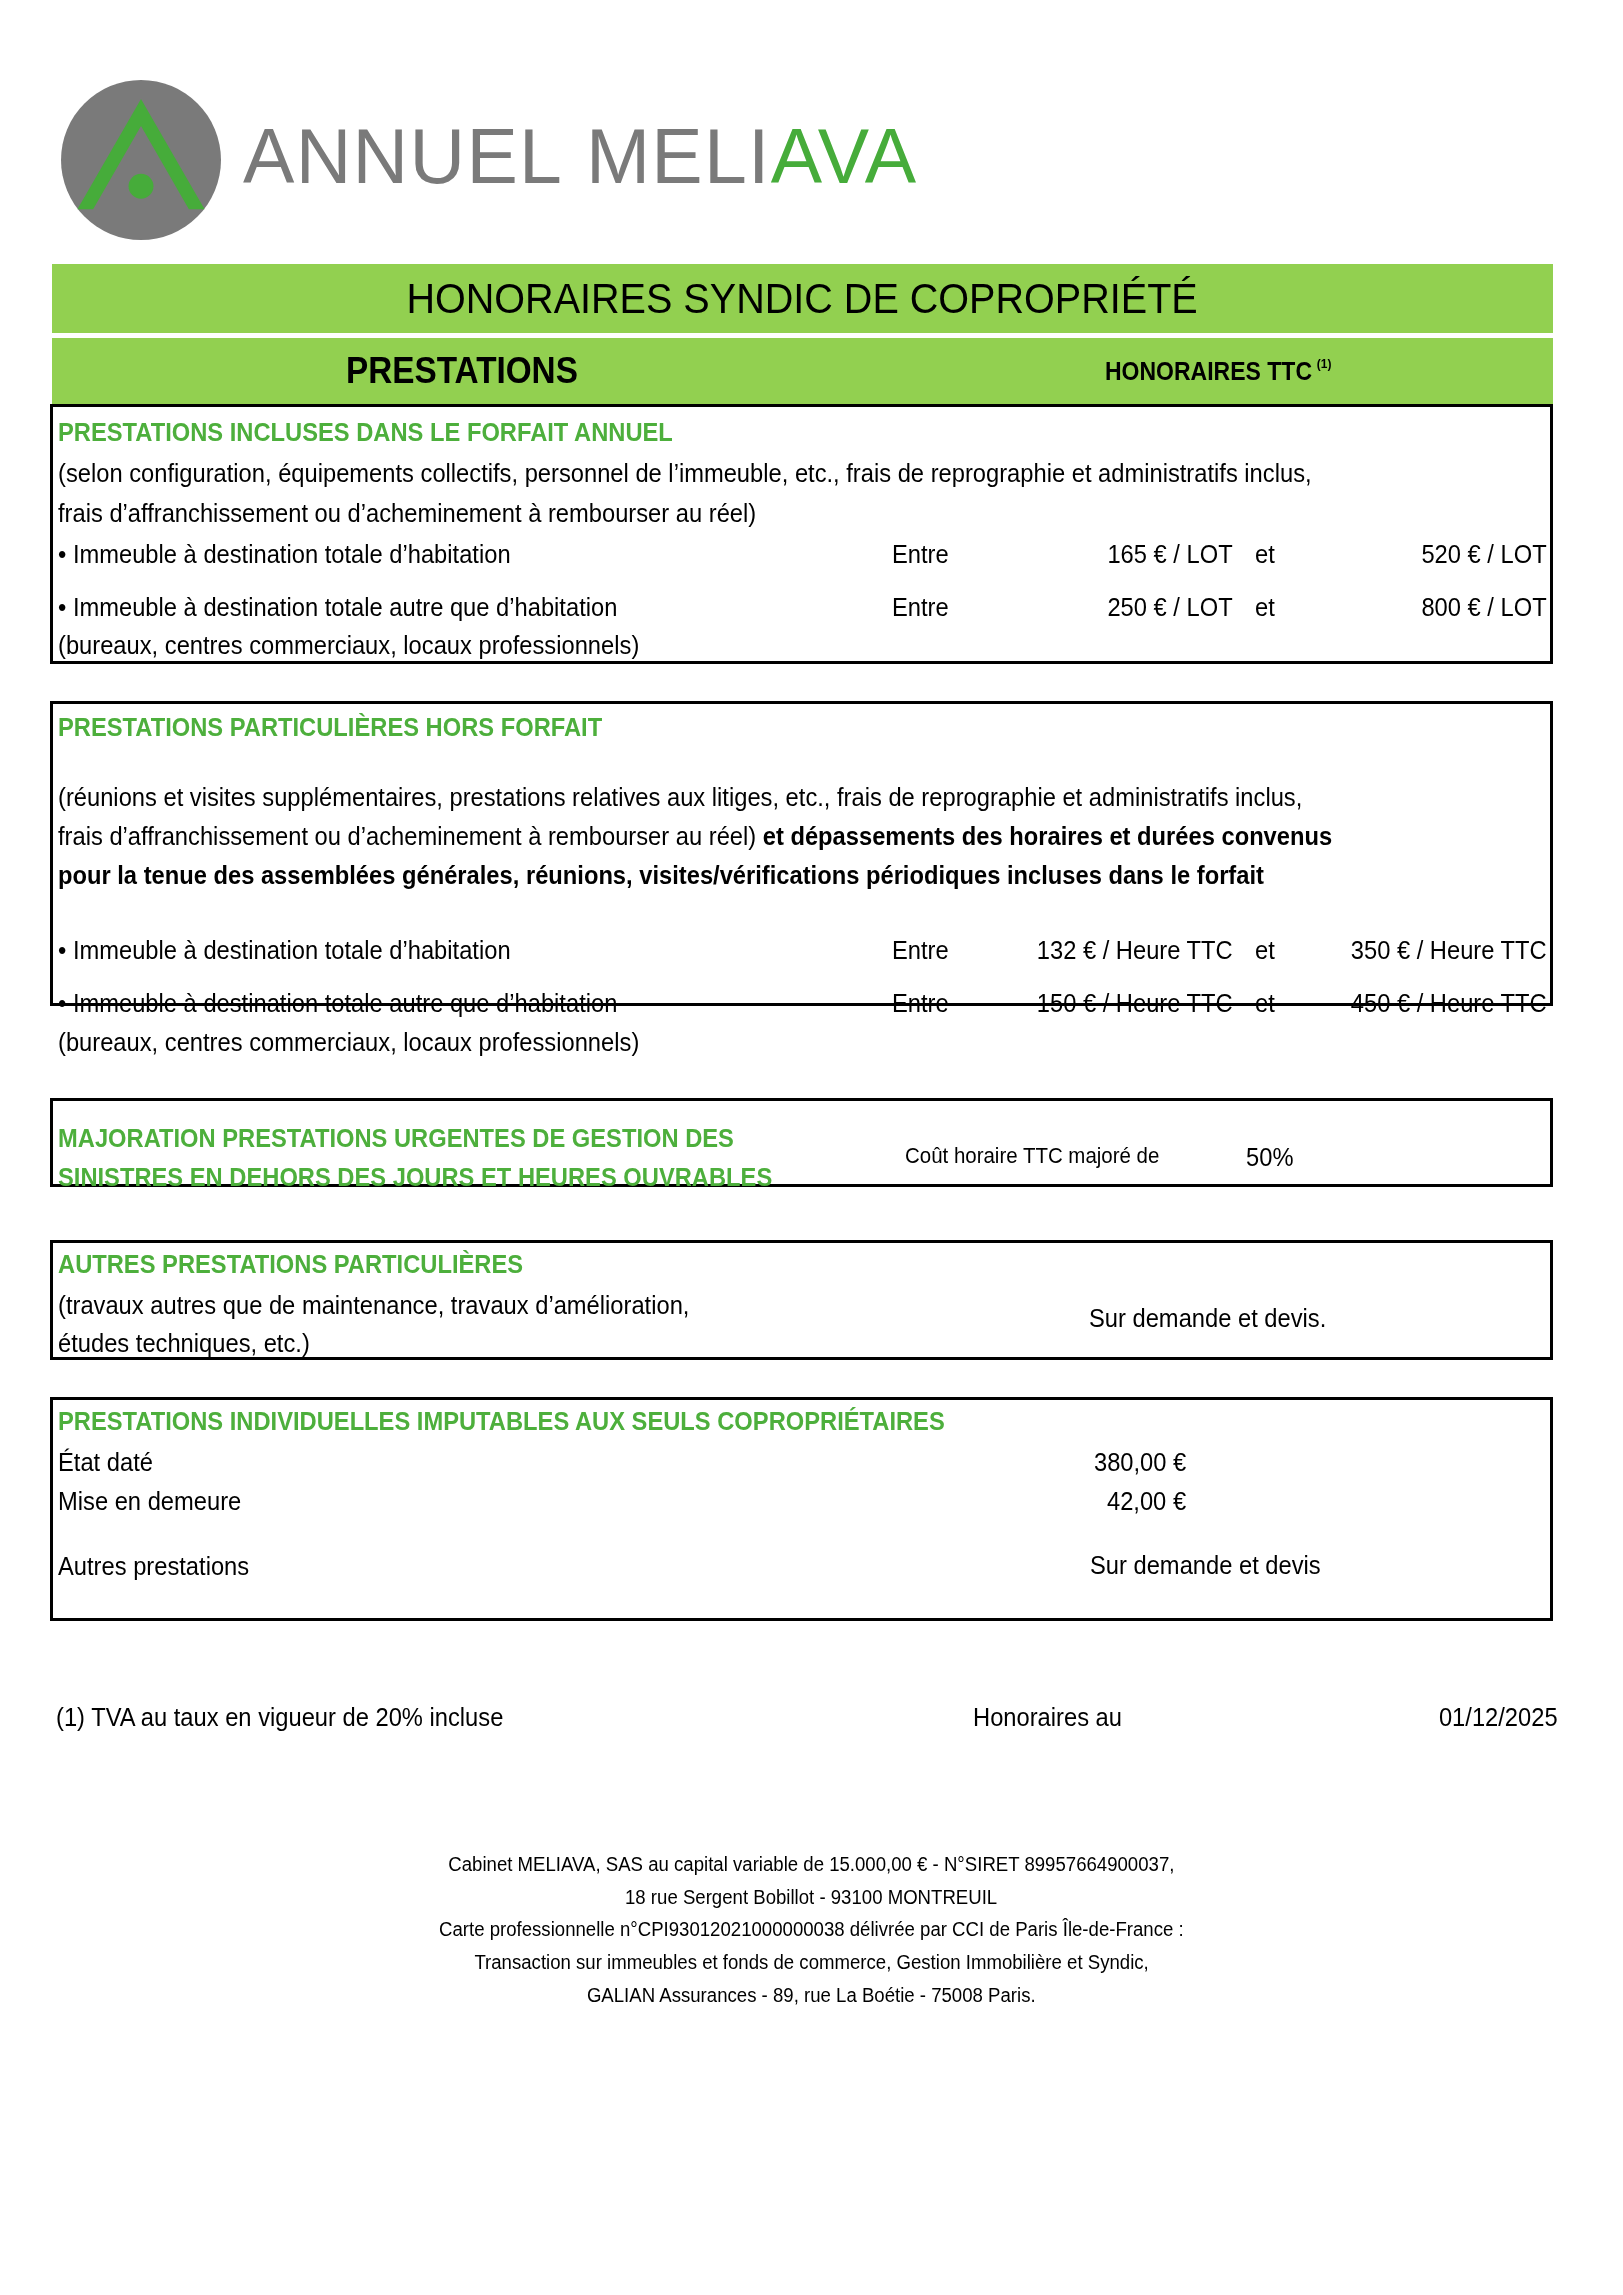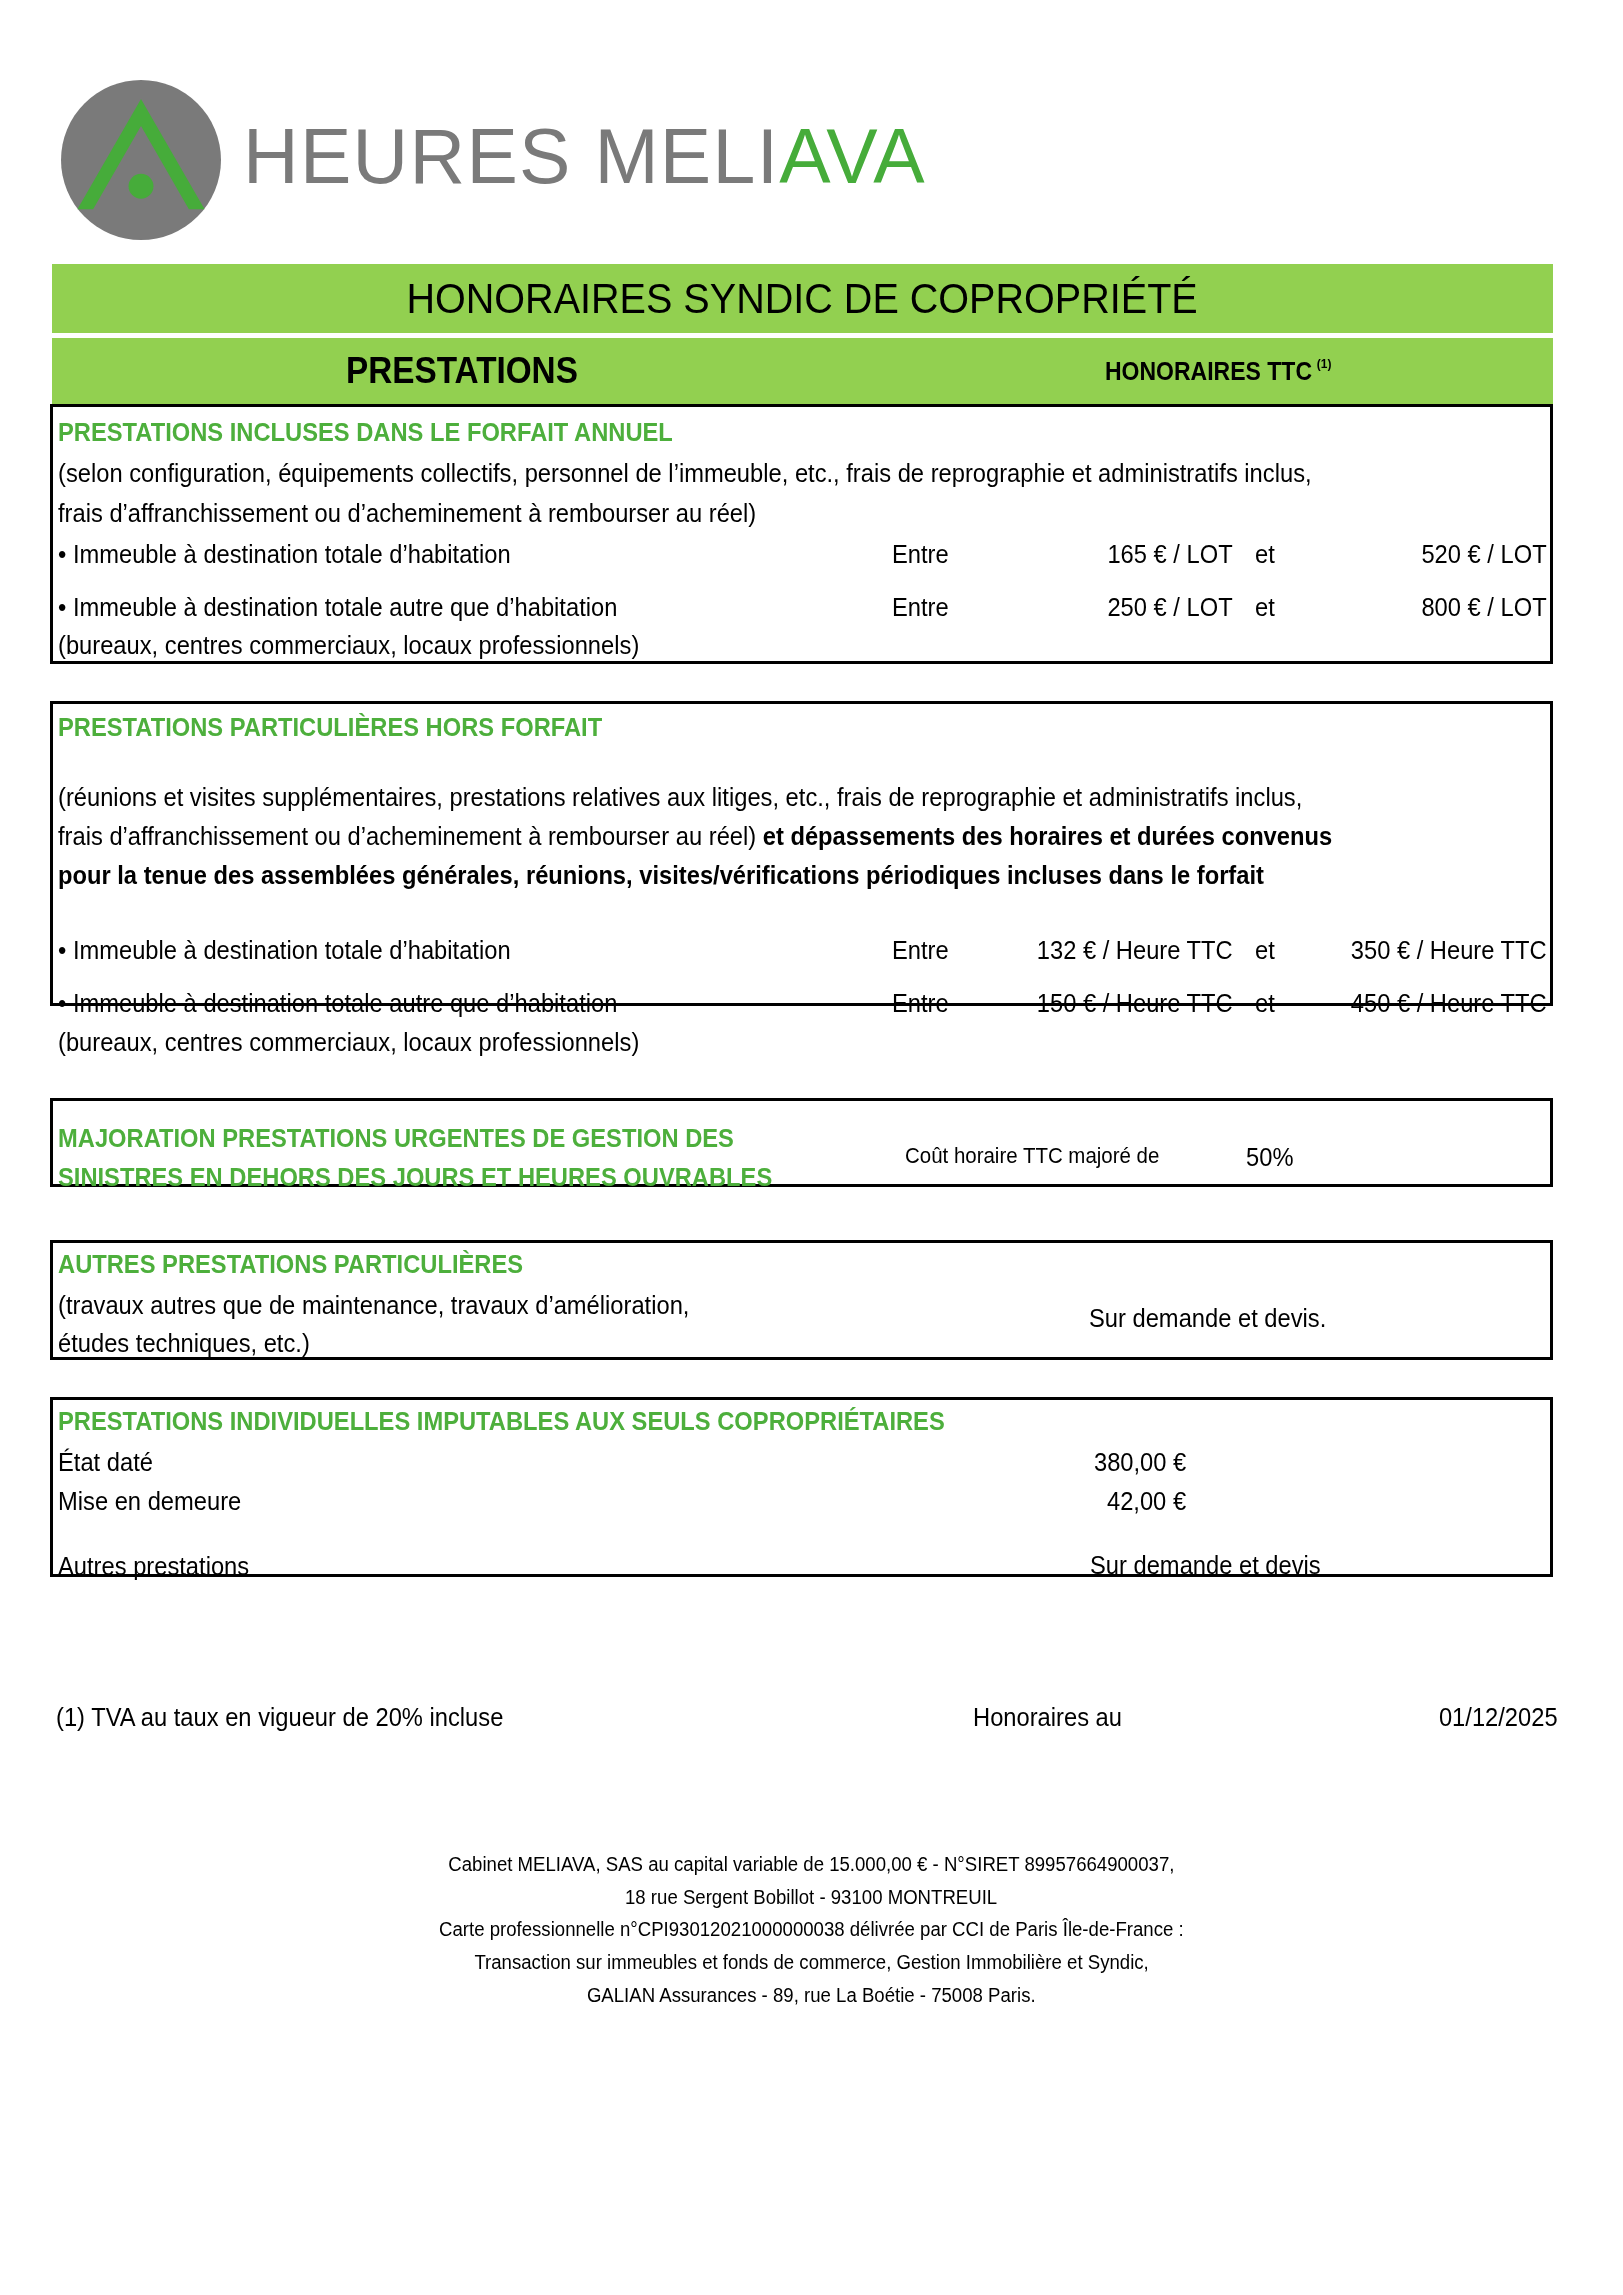--- a/index.html
+++ b/index.html
@@ -30,21 +30,21 @@
 <body>
 
 <div class="abs logo-circle">
   <svg width="160" height="160" viewBox="0 0 244 244">
     <circle cx="122" cy="122" r="122" fill="#7a7a7a"></circle>
     <polygon points="122,29 25,197 49,197 122,70 195,197 219,197" fill="#46ac3a"></polygon>
     <circle cx="122" cy="162" r="19" fill="#46ac3a"></circle>
   </svg>
 </div>
 <div class="abs logo-text">
-  <span class="w1">HEURES</span>
+  <span class="w1">ANNUEL</span>
   <span class="w2">MELI</span><span class="g">AVA</span>
 </div>
 
 <div class="abs bar bar-title">
   <span>HONORAIRES SYNDIC DE COPROPRIÉTÉ</span>
 </div>
 <div class="abs bar bar-head">
   <span class="h-left">PRESTATIONS</span>
   <span class="h-right"><span>HONORAIRES TTC</span><sup>(1)</sup></span>
 </div>
@@ -101,21 +101,21 @@
   <div class="txt" style="left:1193px;top:44px;">50%</div>
 </div>
 
 <div class="abs box" style="top:1240px;height:120px;">
   <div class="txt g-head" style="left:5.2px;top:9.2px;">AUTRES PRESTATIONS PARTICULIÈRES</div>
   <div class="txt" style="left:5.2px;top:50px;">(travaux autres que de maintenance, travaux d’amélioration,</div>
   <div class="txt" style="left:5.2px;top:88px;">études techniques, etc.)</div>
   <div class="txt" style="left:1036px;top:63px;">Sur demande et devis.</div>
 </div>
 
-<div class="abs box" style="top:1397px;height:180px;text-align:center;">
+<div class="abs box" style="top:1397px;height:224px;text-align:center;">
   <div class="txt g-head" style="left:5.2px;top:9.2px;">PRESTATIONS INDIVIDUELLES IMPUTABLES AUX SEULS COPROPRIÉTAIRES</div>
   <div>
     <div class="txt" style="left:5.2px;top:50px;">État daté</div>
     <div class="txt r" style="right:364px;top:50px;">380,00 €</div>
   </div>
   <div>
     <div class="txt" style="left:5.2px;top:89px;">Mise en demeure</div>
     <div class="txt r" style="right:364px;top:89px;">42,00 €</div>
   </div>
   <div>

